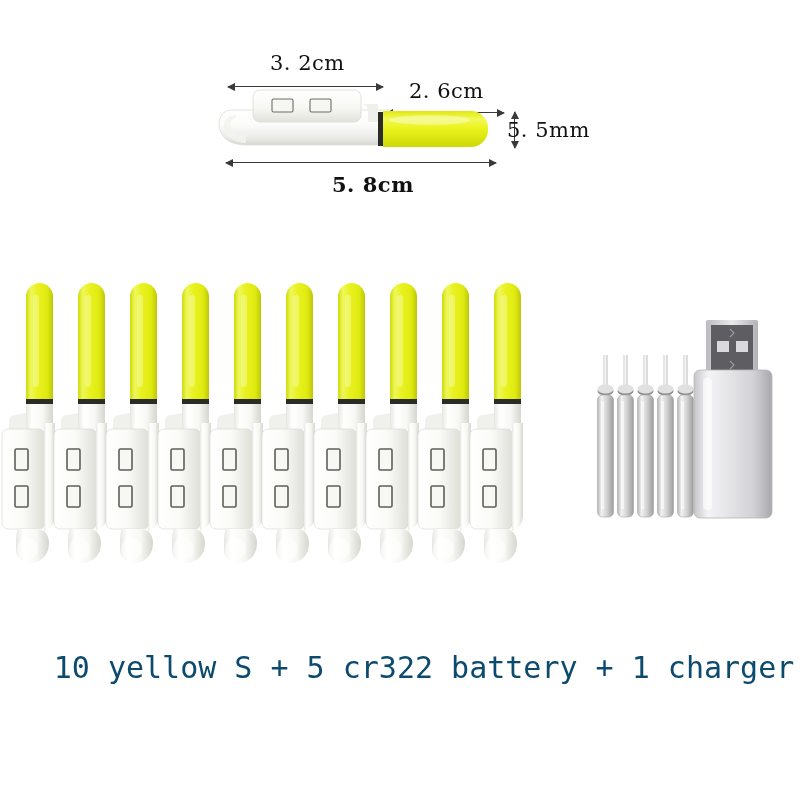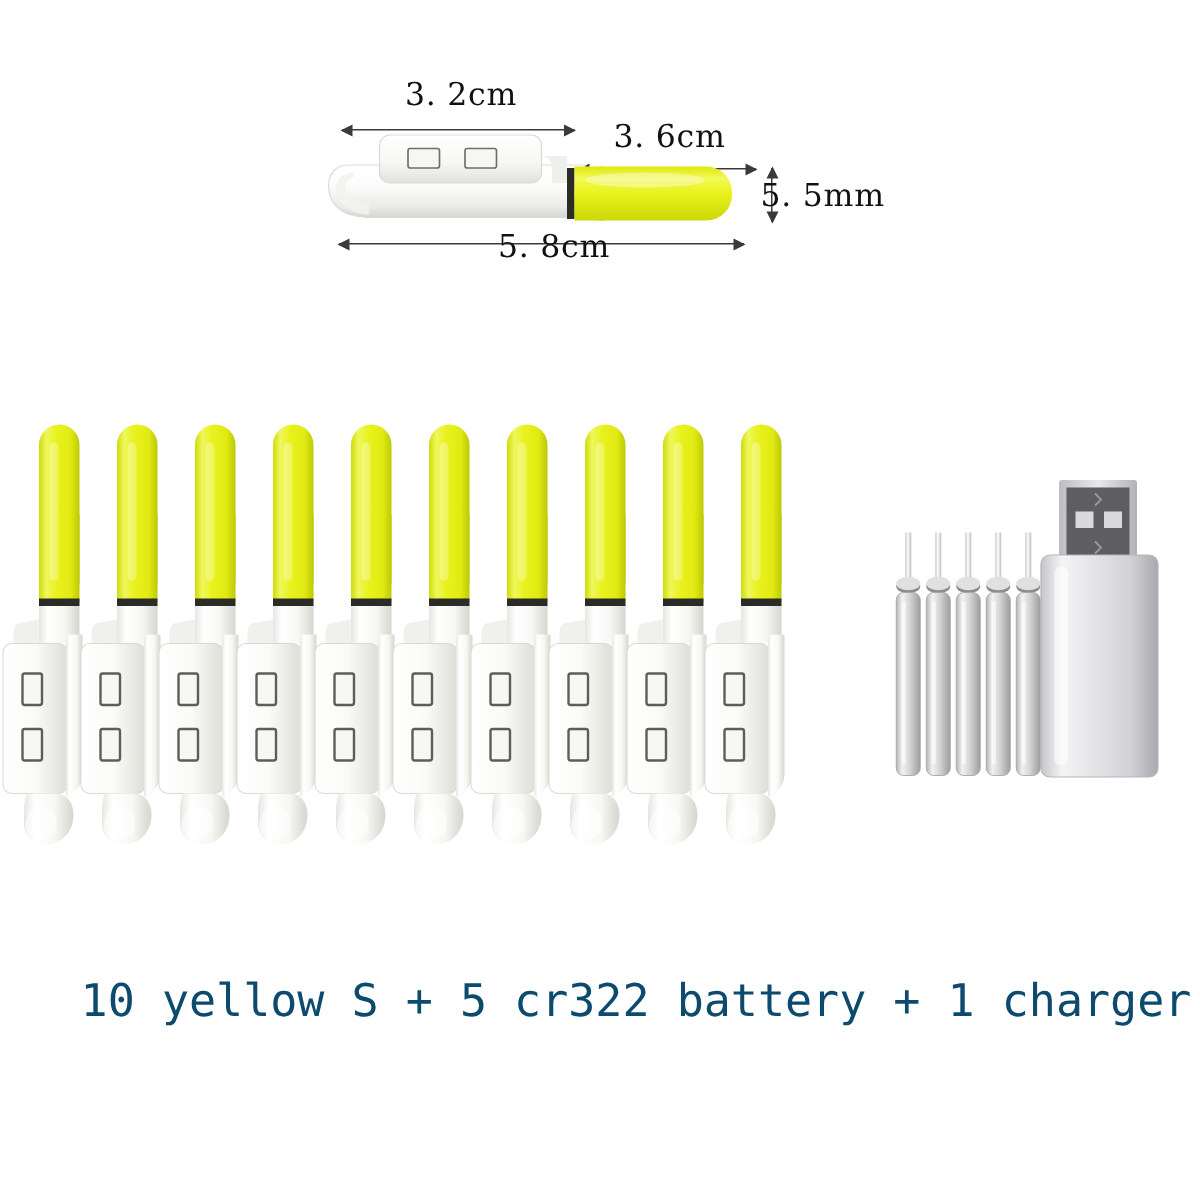--- a/index.html
+++ b/index.html
@@ -99,28 +99,28 @@
 </head>
 <body>
 
 <div id="stage">
 
   <div>
 
     <div class="dim-label" style="left:270px; top:53px;">3. 2cm</div>
     <div class="dim-arrow-h" style="left:228px; top:86px; width:155px;"></div>
 
-    <div class="dim-label" style="left:409px; top:81px;">3. 6cm</div>
+    <div class="dim-label" style="left:409px; top:81px;">2. 6cm</div>
     <div class="dim-arrow-h" style="left:386px; top:112px; width:118px;"></div>
 
     <div class="dim-arrow-v" style="left:514px; top:112px; height:36px;"></div>
     <div class="dim-label" style="left:507px; top:120px;">5. 5mm</div>
 
     <div class="dim-arrow-h" style="left:226px; top:162px; width:270px;"></div>
-    <div class="dim-label" style="left:332px; top:154px;">5. 8cm</div>
+    <div class="dim-label" style="left:332px; top:174px;font-weight:bold;">5. 8cm</div>
 
     <svg class="layer" width="800" height="230" viewBox="0 0 800 230">
       <defs>
         <linearGradient id="dgYellow" x1="0" y1="0" x2="0" y2="1">
           <stop offset="0%" stop-color="#dfe80c"></stop>
           <stop offset="22%" stop-color="#f2f95a"></stop>
           <stop offset="48%" stop-color="#eaf31c"></stop>
           <stop offset="100%" stop-color="#ccd808"></stop>
         </linearGradient>
         <linearGradient id="dgWhite" x1="0" y1="0" x2="0" y2="1">

